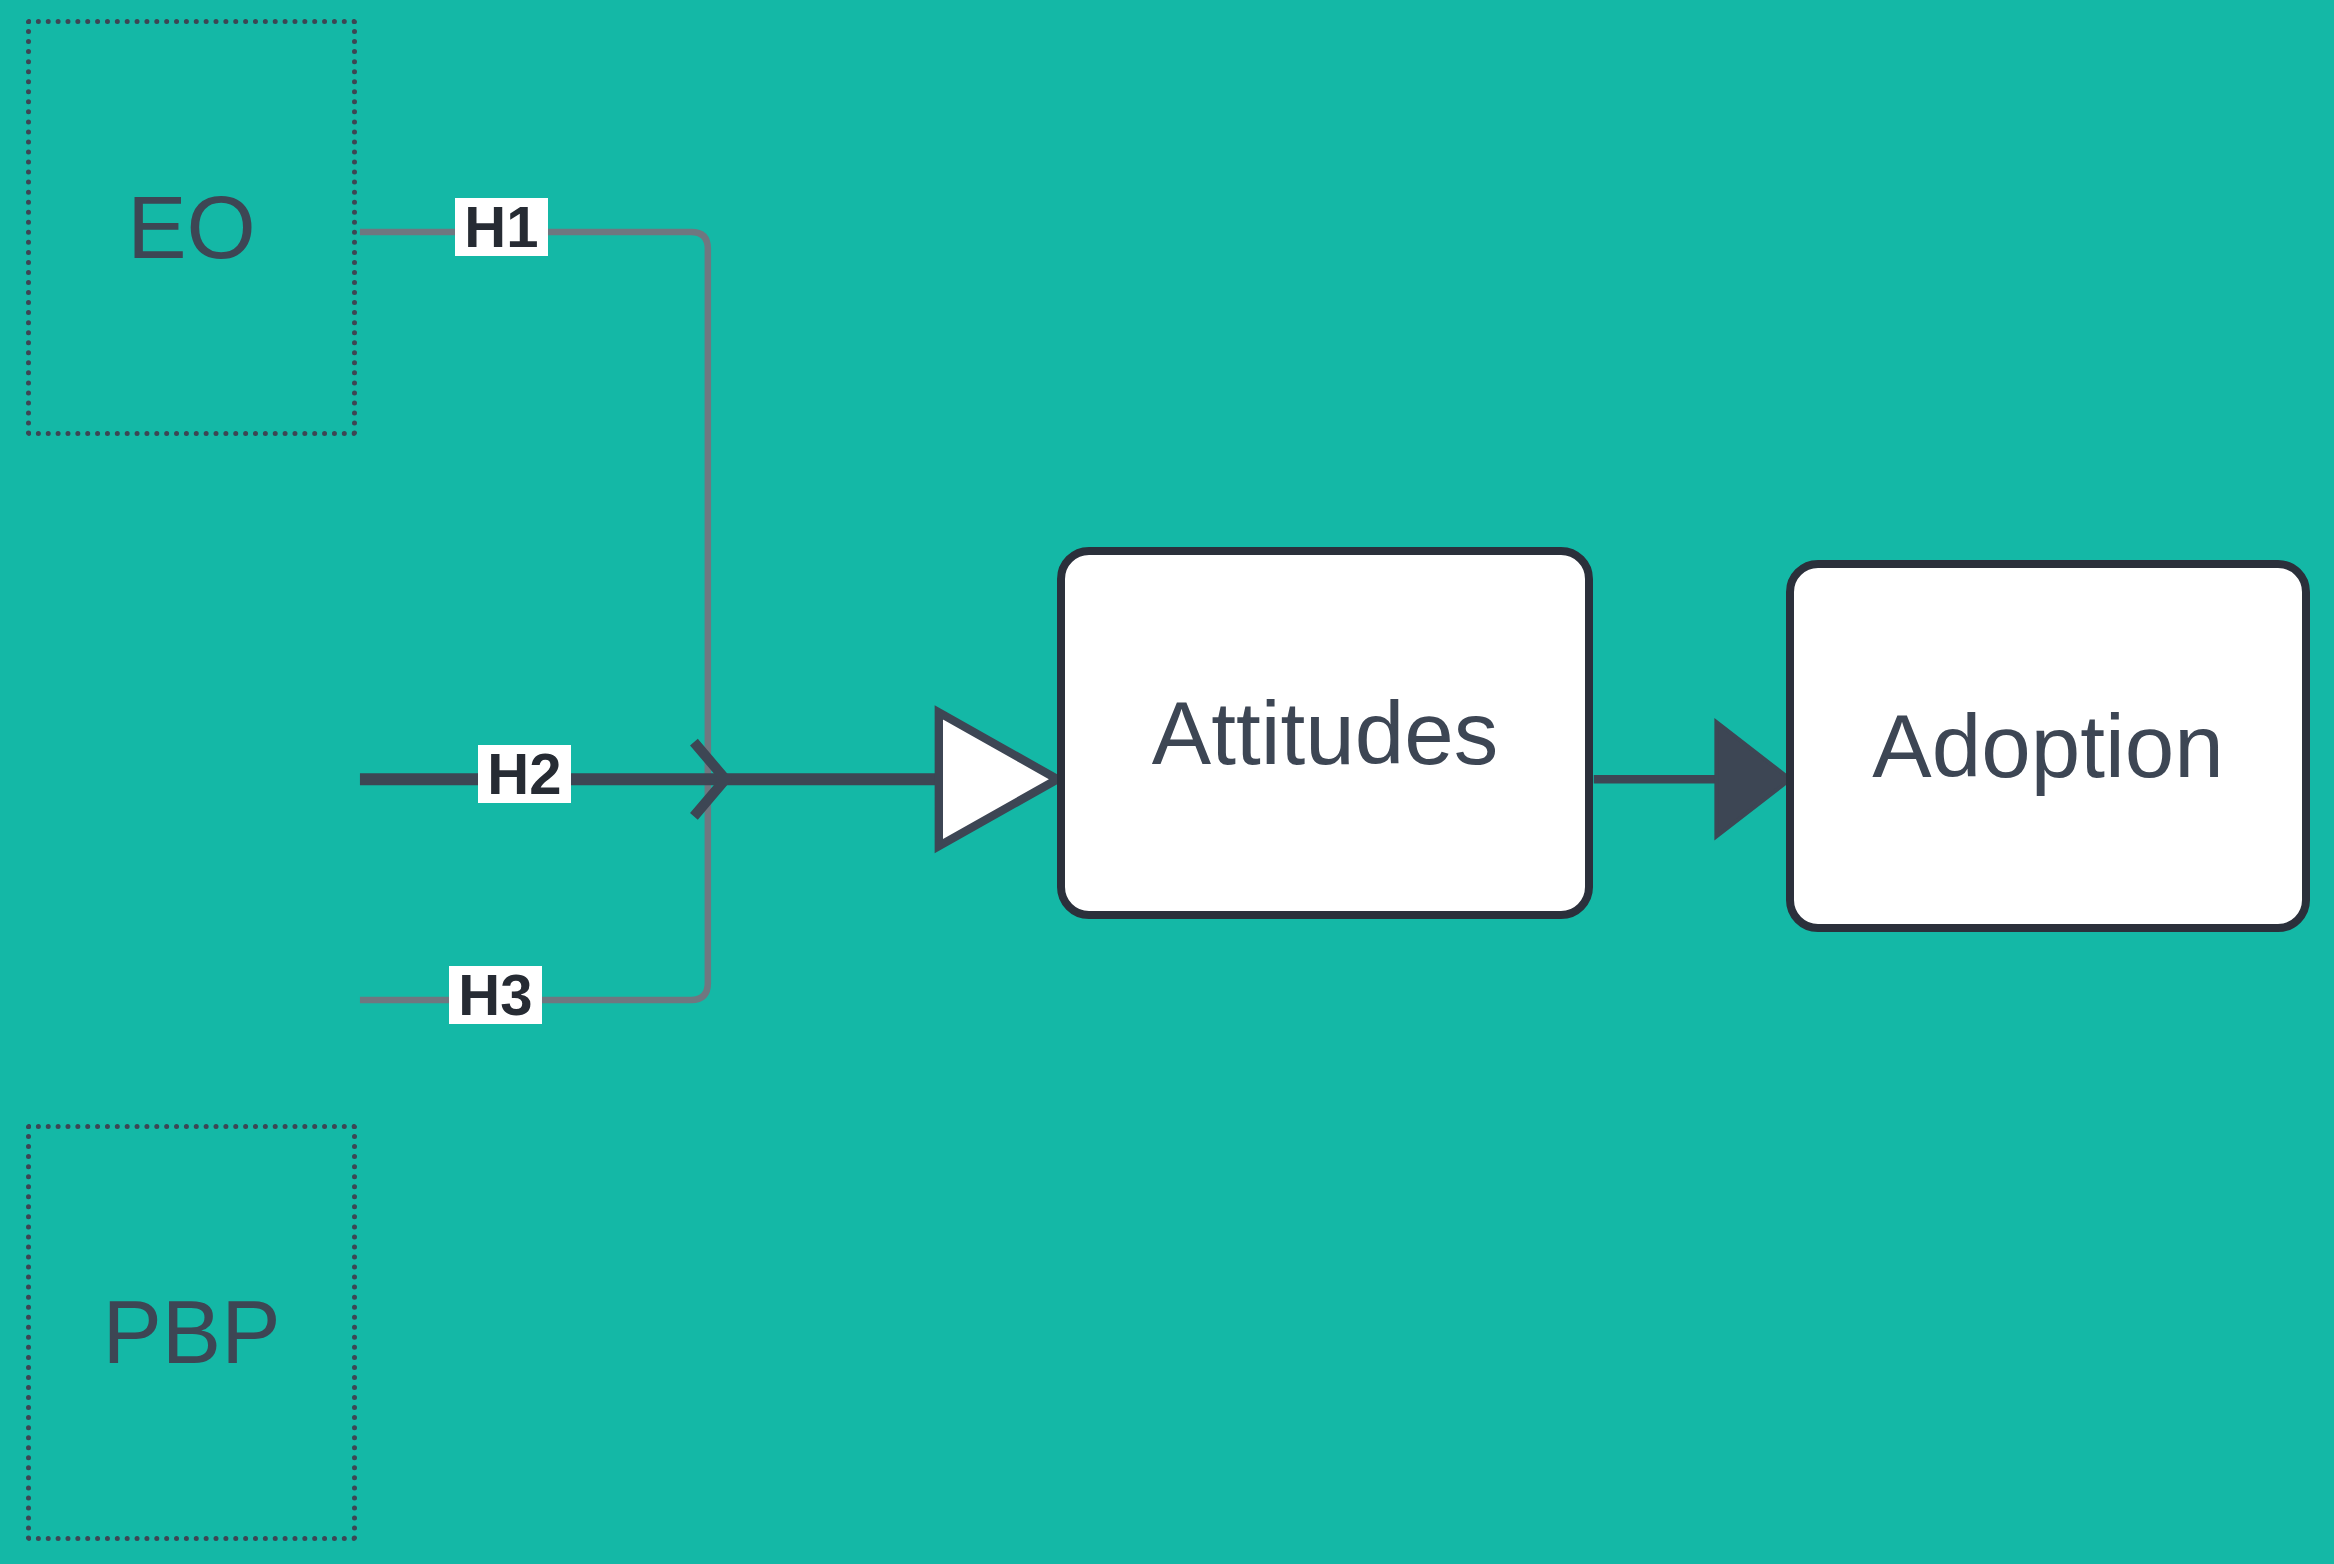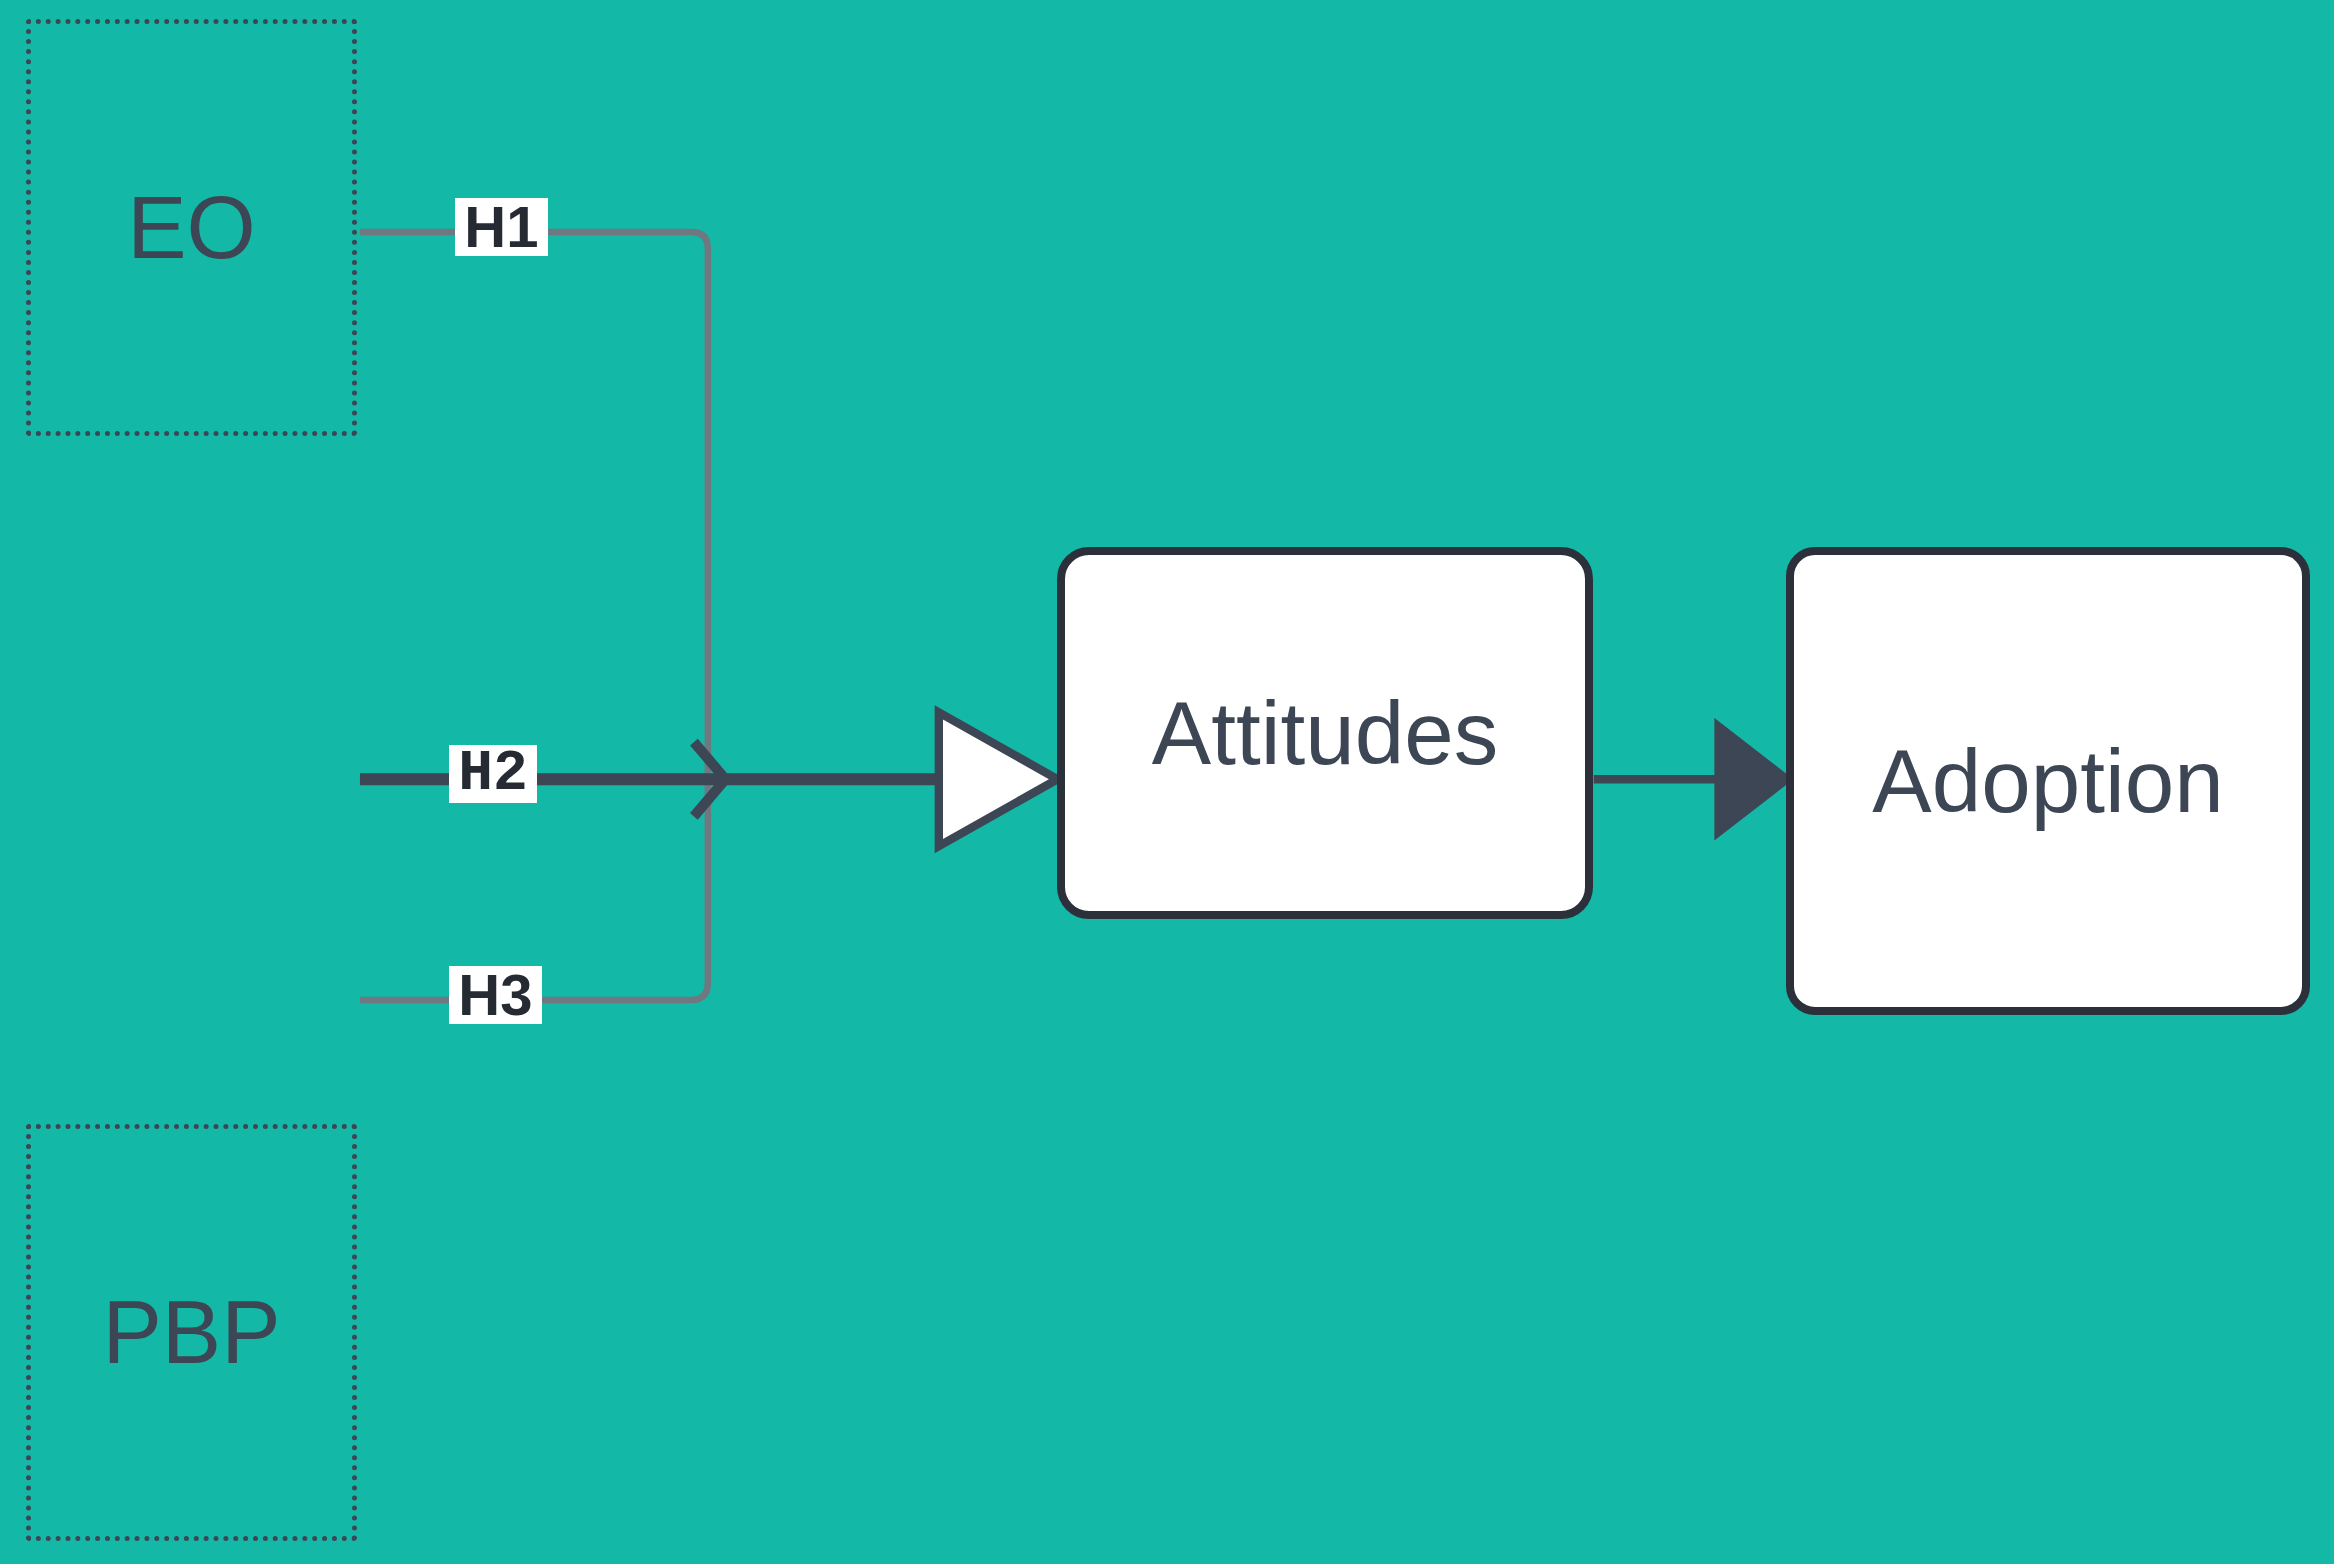--- a/index.html
+++ b/index.html
@@ -92,24 +92,24 @@
 
 
   <div class="node node-dotted" style="left:26px; top:1124px; width:331px; height:417px;">
     <span class="node-label label-dotted">PBP</span>
   </div>
 
   <div class="node node-solid" style="left:1057px; top:547px; width:536px; height:372px;">
     <span class="node-label label-solid">Attitudes</span>
   </div>
 
-  <div class="node node-solid" style="left:1786px; top:547px; width:524px; height:468px;border-radius:29px;">
+  <div class="node node-solid" style="left:1786px; top:560px; width:524px; height:372px;">
     <span class="node-label label-solid">Adoption</span>
   </div>
 
   <span class="edge-label" style="left:455px; top:198px;">H1</span>
 
-  <span class="edge-label" style="left:449px; top:745px;font-family:Liberation Mono, monospace;">H2</span>
+  <span class="edge-label" style="left:478px; top:745px;">H2</span>
 
   <span class="edge-label" style="left:449px; top:966px;">H3</span>
 
 </div>
 
 
 </body></html>

